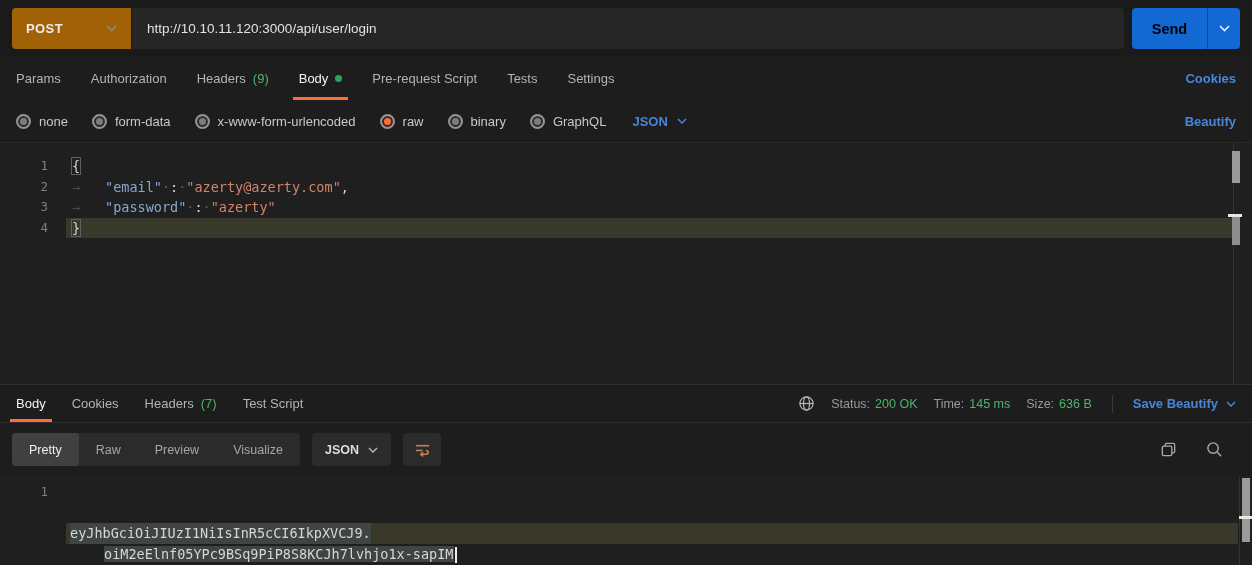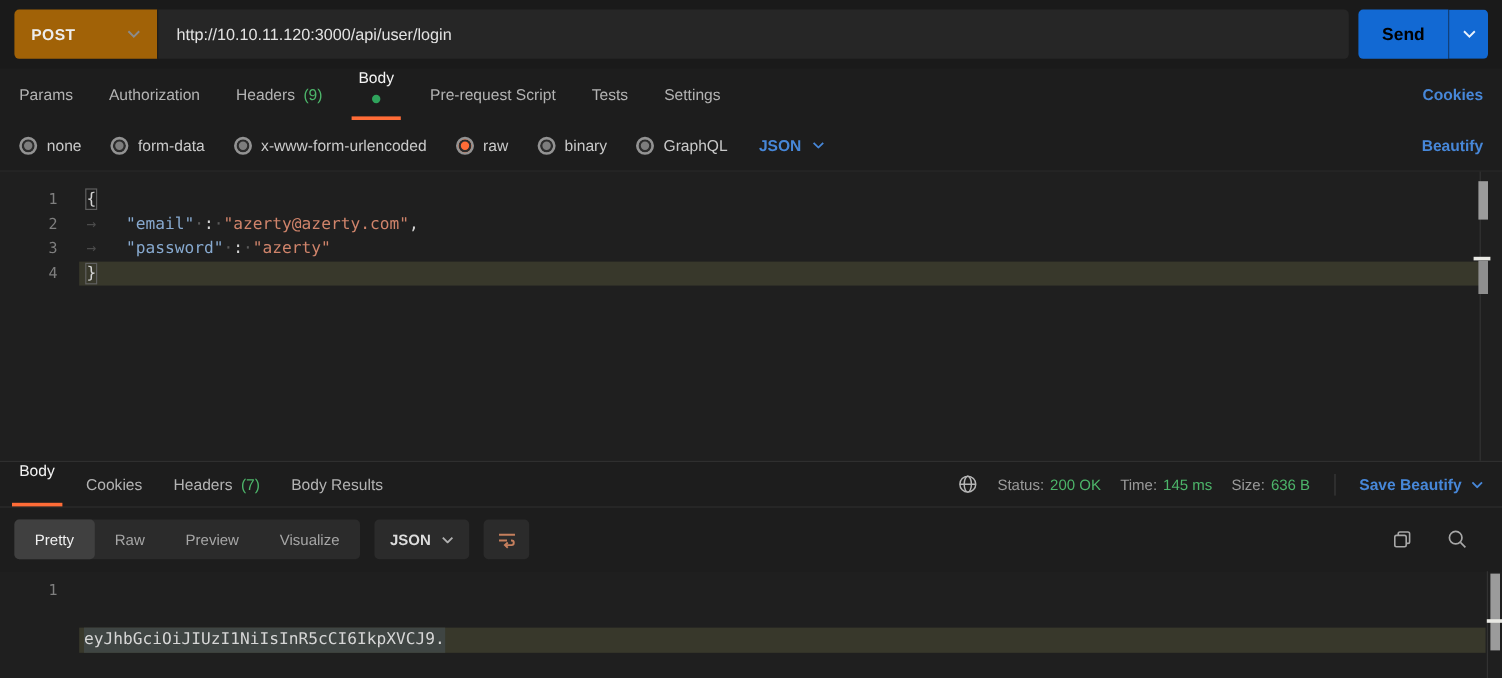--- a/index.html
+++ b/index.html
@@ -27,21 +27,21 @@
     width:75px; background:#1269d3; border:none; border-radius:4px 0 0 4px; color:#000000;
     font-size:14.5px; font-weight:bold; cursor:pointer; font-family:"Liberation Sans", sans-serif;
   }
   .send-caret {
     width:33px; background:#1269d3; border:none; border-left:1px solid rgba(0,0,0,.28);
     border-radius:0 4px 4px 0; color:#eaf2fc; display:flex; align-items:center; justify-content:center; cursor:pointer;
   }
   
   .req-tabs { height:43px; display:flex; align-items:stretch; padding:0 16px; gap:30px; flex:none; }
   .tab { position:relative; display:flex; align-items:center; gap:7px; font-size:13px; color:#b3b3b3; cursor:pointer; }
-  .tab.active { color:#f3f3f3;flex-direction:column; }
+  .tab.active { color:#f3f3f3; }
   .tab.active::after { content:""; position:absolute; left:-6px; right:-6px; bottom:0; height:3px; background:#ff6c37; }
   .tab .count { color:#4db56a; }
   .green-dot { width:7px; height:7px; border-radius:50%; background:#2fa35c; }
   .link-right { margin-left:auto; display:flex; align-items:center; color:#4787d8; font-size:13px; font-weight:bold; cursor:pointer; }
   
   .mode-row { height:42px; display:flex; align-items:center; padding:0 16px; gap:24px; flex:none; }
   .mode { display:flex; align-items:center; gap:8px; font-size:13px; color:#c9c9c9; cursor:pointer; }
   .radio {
     width:15px; height:15px; border-radius:50%; background:#7d7d7d;
     border:2px solid #939393; box-shadow: inset 0 0 0 2px #2c2c2c; flex:none;
@@ -226,21 +226,21 @@
         <span>Body</span>
       </div>
     <div class="tab">
         <span>Cookies</span>
       </div>
     <div class="tab">
       <span>Headers</span>
       <span class="count">(7)</span>
     </div>
     <div class="tab">
-        <span>Body Results</span>
+        <span>Test Script</span>
       </div>
 
     <div class="meta">
       <span class="globe">
         <svg width="17" height="17" viewBox="0 0 18 18">
             <circle cx="9" cy="9" r="7" fill="none" stroke="currentColor" stroke-width="1.3"></circle>
             <ellipse cx="9" cy="9" rx="3.2" ry="7" fill="none" stroke="currentColor" stroke-width="1.3"></ellipse>
             <line x1="2" y1="9" x2="16" y2="9" stroke="currentColor" stroke-width="1.3"></line>
           </svg>
       </span>
@@ -308,19 +308,22 @@
       </span>
     </div>
   </div>
 
   <div class="resp-body">
     <div class="row3-hl"></div>
     <div class="r-row r1">
       <span class="rg">1</span>
       <span class="t1 tok">eyJhbGciOiJIUzI1NiIsInR5cCI6IkpXVCJ9.</span>
     </div>
+    <div class="r-row r3">
+      <span class="t3"><span class="tok">oiM2eElnf05YPc9BSq9PiP8S8KCJh7lvhjo1x-sapIM</span><span class="caret"></span></span>
+    </div>
     <div class="rsb-track">
       <span class="rsb-thumb"></span>
       <span class="rsb-mark"></span>
     </div>
   </div>
 
 </div>
 
 </body></html>

